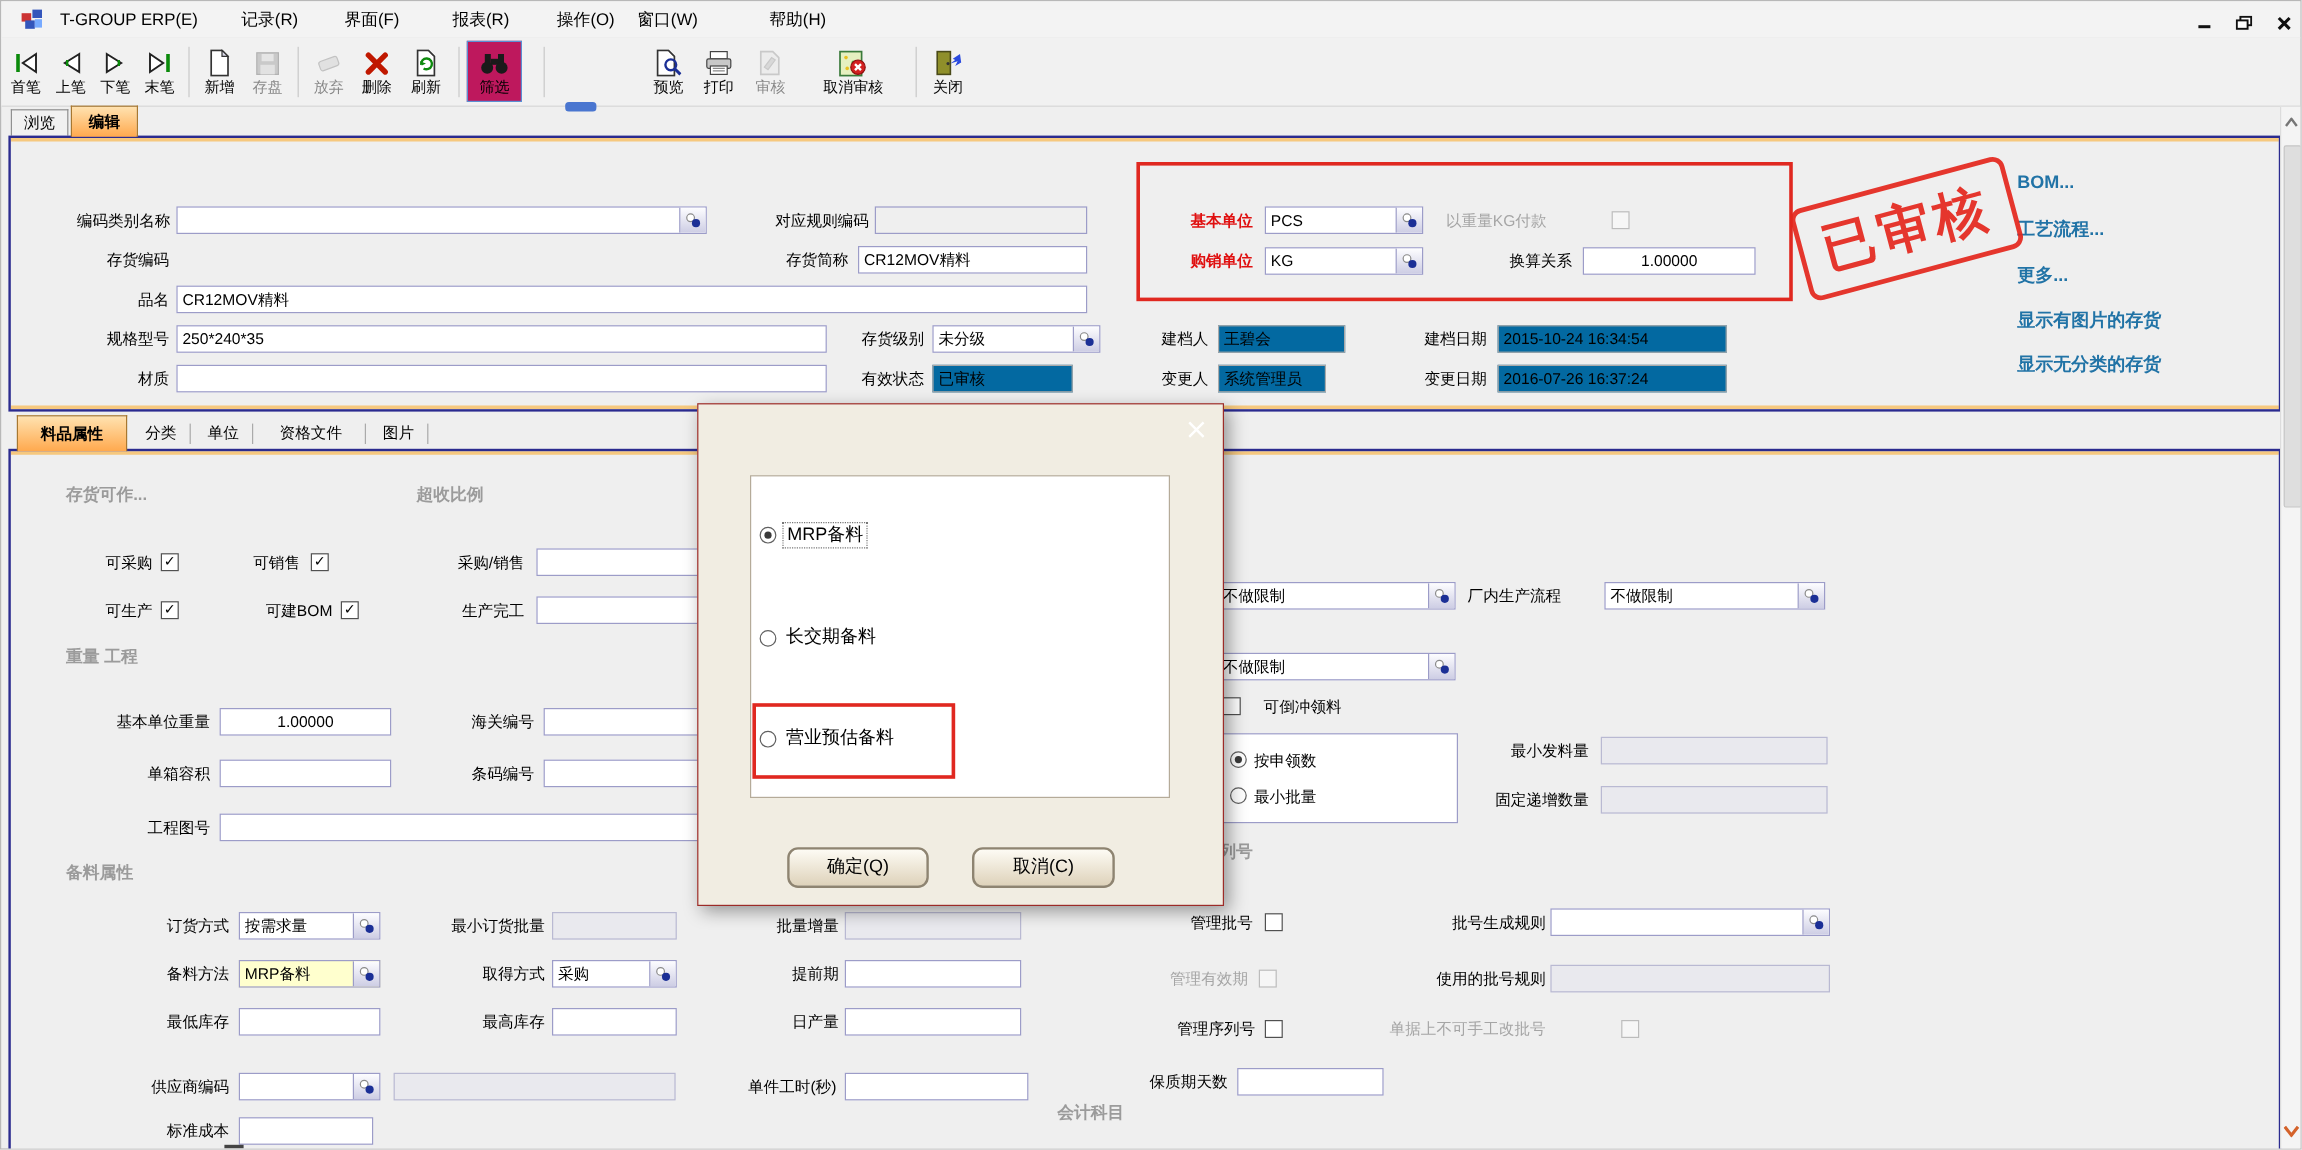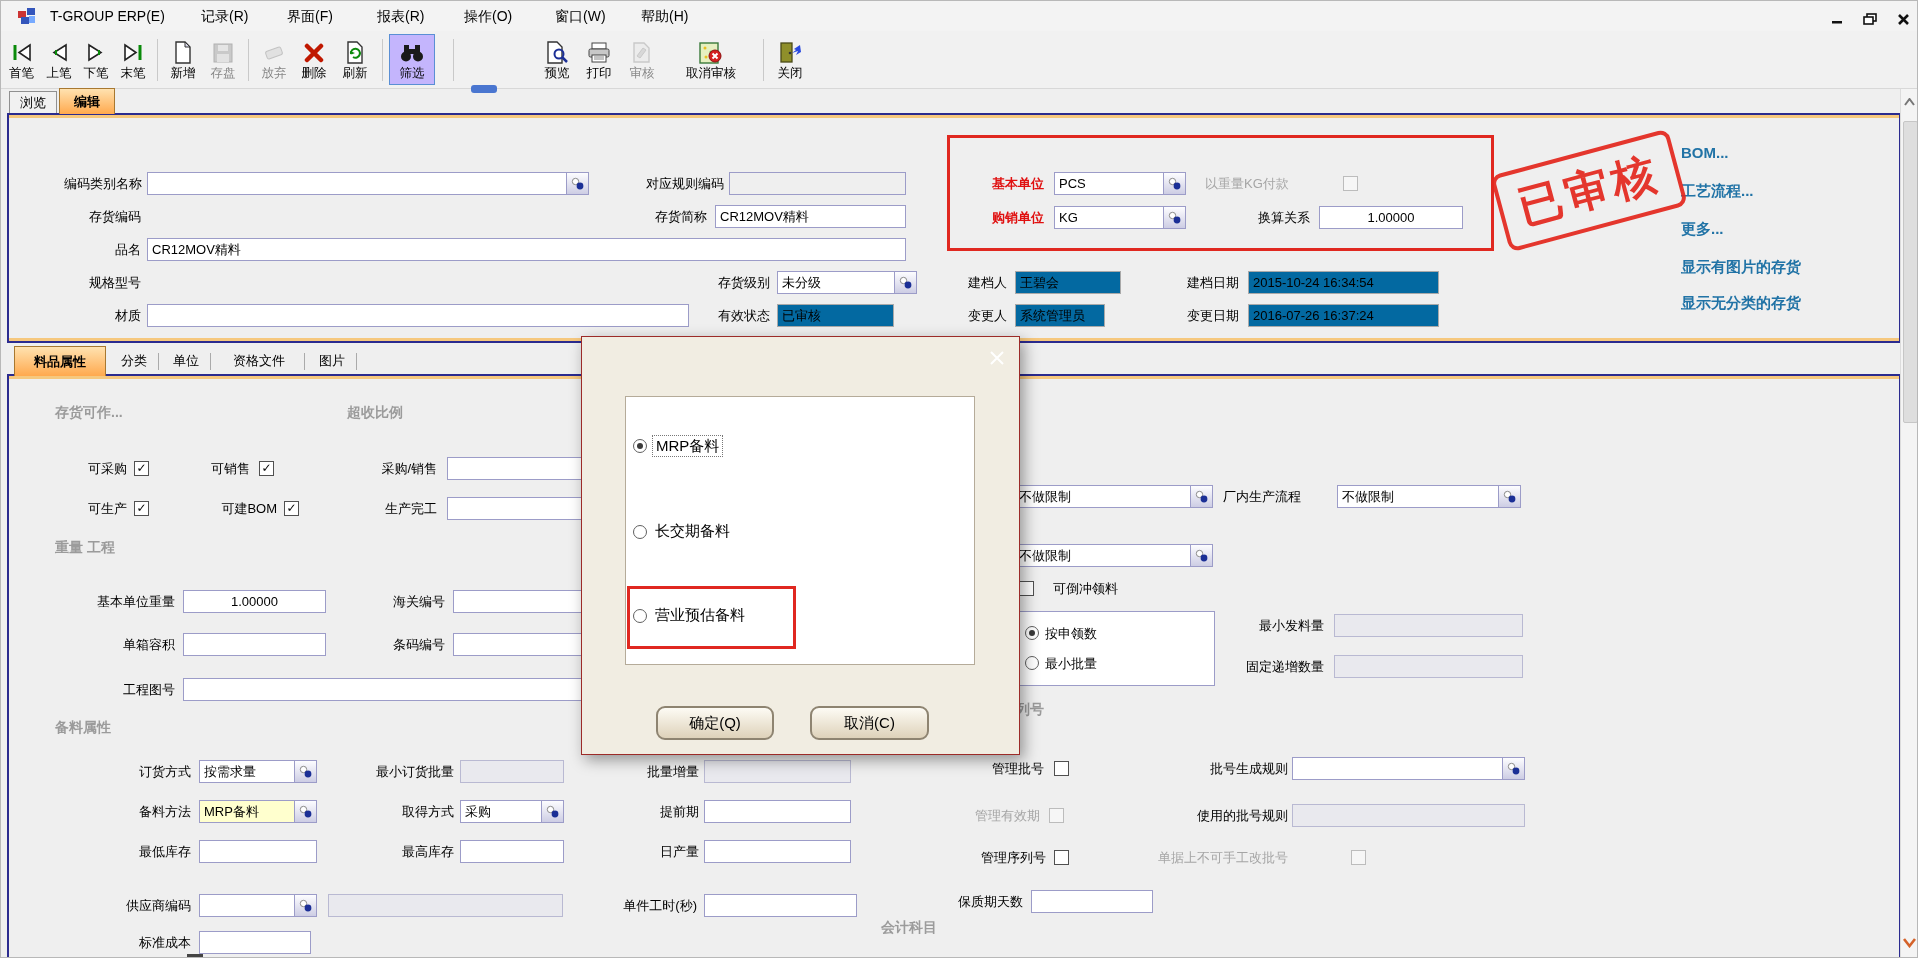--- a/index.html
+++ b/index.html
@@ -7,21 +7,21 @@
     font-family:"Liberation Sans","DejaVu Sans",sans-serif;font-size:13px;color:#000;
     overflow:hidden;border:1px solid #b8b8b8;box-sizing:border-box}
   
   .menubar{position:absolute;left:0;top:0;width:100%;height:30px;background:#f3f3f3;border-bottom:1px solid #e3e3e3}
   .mitem{position:absolute;top:6px;height:19px;line-height:19px;font-size:14px;white-space:nowrap;padding:0 4px}
   .toolbar{position:absolute;left:0;top:30px;width:100%;height:57px;background:#f1f1f1;border-bottom:1px solid #d8d8d8}
   .tbtn{position:absolute;top:3px;height:51px;display:flex;flex-direction:column;align-items:center;justify-content:center;box-sizing:border-box;padding:2px 1px}
   .tbtn .tlbl{font-size:12.5px;line-height:14px;white-space:nowrap}
   .tbtn .ticon{height:26px;display:flex;align-items:center;justify-content:center}
   .tbtn.dis{opacity:.45;filter:grayscale(1)}
-  .tbtn.sel{border:1px solid #5a8fd4;background:#c4b5fd}
+  .tbtn.sel{border:1px solid #5a8fd4;background:#be185d}
   .tsep{position:absolute;top:8px;width:1px;height:42px;background:#c9c9c9}
   .wctl{position:absolute;top:12px;width:16px;height:15px;display:flex;align-items:center;justify-content:center}
   
   .vtab{position:absolute;box-sizing:border-box;text-align:center;white-space:nowrap}
   .tab-off{border:1px solid #909090;border-bottom:none;background:#f1f1f1}
   .tab-on{background:linear-gradient(180deg,#ffe2b0,#ffa94e);border:1px solid #a87830;border-bottom:none;font-weight:bold;z-index:6}
   
   .panel{position:absolute;border:2px solid #2b2b8f;background:#efefef;
     box-shadow:inset 0 3px 0 #f6c87e, inset 0 -3px 0 #f6c87e}
   
@@ -77,21 +77,21 @@
           <rect x="10" y="1" width="8" height="7" fill="#3355bb"></rect>
           <rect x="4" y="10" width="8" height="7" fill="#3355bb"></rect>
           <rect x="12" y="9" width="6" height="7" fill="#77aaff"></rect>
         </svg>
     </span>
     <div class="mitem" style="left:45px">T-GROUP ERP(E)</div>
     <div class="mitem" style="left:196px">记录(R)</div>
     <div class="mitem" style="left:282px">界面(F)</div>
     <div class="mitem" style="left:372px">报表(R)</div>
     <div class="mitem" style="left:459px">操作(O)</div>
-    <div class="mitem" style="left:550px">窗口(W)</div>
+    <div class="mitem" style="left:526px">窗口(W)</div>
     <div class="mitem" style="left:636px">帮助(H)</div>
     <div class="wctl" style="left:1828px">
         <span><svg width="12" height="12">
             <rect x="1" y="8" width="10" height="2.5" fill="#111"></rect>
           </svg></span>
       </div>
     <div class="wctl" style="left:1861px">
         <span><svg width="14" height="13">
             <rect x="4" y="1" width="9" height="7" fill="#fff" stroke="#111" stroke-width="1.6"></rect>
             <rect x="1" y="4" width="9" height="7" fill="#fff" stroke="#111" stroke-width="1.6"></rect>
@@ -278,20 +278,21 @@
   <div class="fld ro" style="left:728px;top:171px;width:177px"><span></span></div>
 
   <div class="lbl tr" style="left:62px;top:204px;width:78px">存货编码</div>
   <div class="lbl tr" style="left:634px;top:204px;width:72px">存货简称</div>
   <div class="fld" style="left:714px;top:204px;width:191px"><span>CR12MOV精料</span></div>
 
   <div class="lbl tr" style="left:88px;top:237px;width:52px">品名</div>
   <div class="fld" style="left:146px;top:237px;width:759px"><span>CR12MOV精料</span></div>
 
   <div class="lbl tr" style="left:62px;top:270px;width:78px">规格型号</div>
+  <div class="fld" style="left:146px;top:270px;width:542px"><span>250*240*35</span></div>
   <div class="lbl tr" style="left:700px;top:270px;width:69px">存货级别</div>
   <div class="fld lk" style="left:776px;top:270px;width:140px"><span>未分级</span>
     <span class="lkb">
         <svg width="13" height="13">
           <circle cx="4.5" cy="4.5" r="3.2" fill="#fff" stroke="#8a8a8a"></circle>
           <circle cx="9" cy="9" r="3.4" fill="#1b2f96"></circle>
         </svg>
       </span></div>
   <div class="lbl tr" style="left:946px;top:270px;width:60px">建档人</div>
   <div class="fld ro2" style="left:1014px;top:270px;width:106px"><span>王碧会</span></div>

